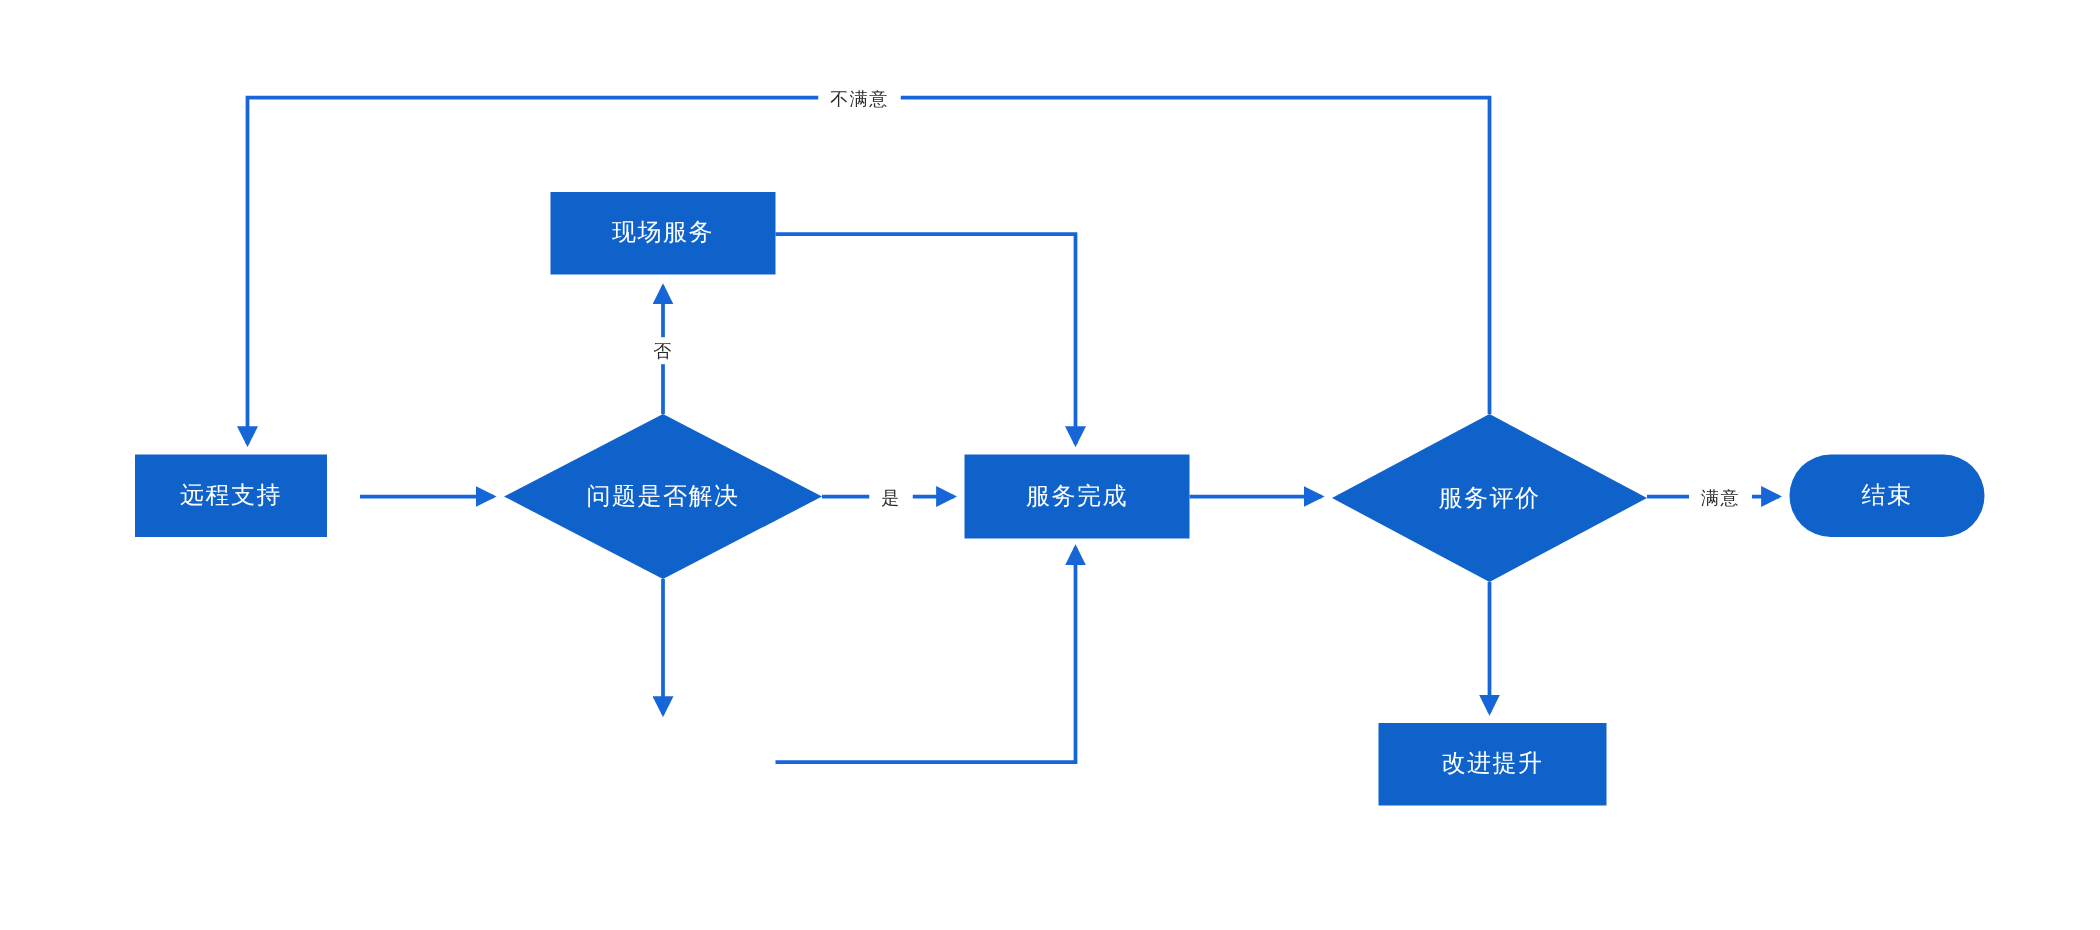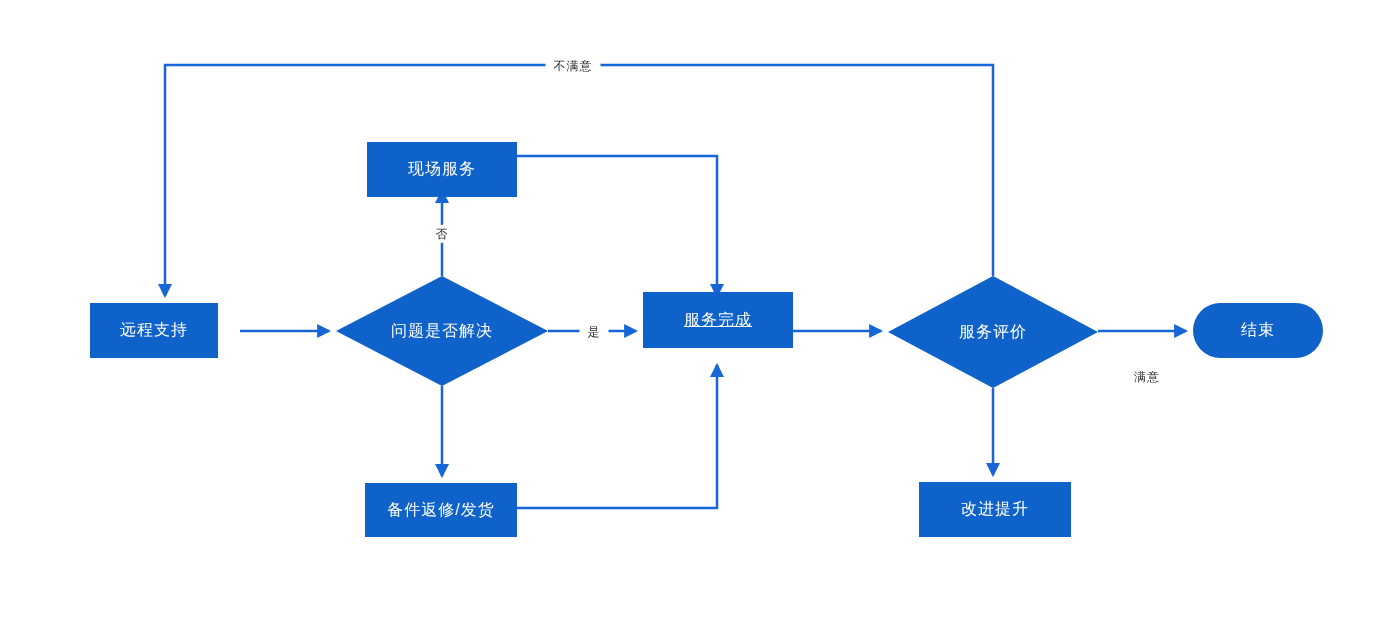--- a/index.html
+++ b/index.html
@@ -75,49 +75,46 @@
       <path d="M1098,331 H1186" marker-end="url(#arrow)"></path>
       <path d="M993,388 V475" marker-end="url(#arrow)"></path>
       <path d="M993,276 V65 H165 V296" marker-end="url(#arrow)"></path>
     </g>
   </svg>
 
   <div class="node rect" style="left:90px; top:303px; width:128px; height:55px;">
     <span>远程支持</span>
   </div>
 
-  <div class="node rect" style="left:367px; top:128px; width:150px; height:55px;margin-top:14px;">
+  <div class="node rect" style="left:367px; top:128px; width:150px; height:55px;">
     <span>现场服务</span>
   </div>
 
   <div class="node diamond" style="left:336px; top:276px; width:212px; height:110px;">
     <span>问题是否解决</span>
   </div>
 
-  <div class="node rect" style="left:643px; top:292px; width:150px; height:56px;text-decoration:underline;">
+  <div class="node rect" style="left:643px; top:303px; width:150px; height:56px;">
     <span>服务完成</span>
   </div>
 
-  <div class="node rect" style="left:365px; top:483px; width:152px; height:54px;">
-    <span>备件返修/发货</span>
-  </div>
 
   <div class="node diamond" style="left:888px; top:276px; width:210px; height:112px;">
     <span>服务评价</span>
   </div>
 
   <div class="node rect" style="left:919px; top:482px; width:152px; height:55px;">
     <span>改进提升</span>
   </div>
 
   <div class="node pill" style="left:1193px; top:303px; width:130px; height:55px;font-family:Liberation Mono, monospace;">
     <span>结束</span>
   </div>
 
   <div class="edge-label" style="left:573px; top:66px;">不满意</div>
 
   <div class="edge-label" style="left:442px; top:234px;">否</div>
 
   <div class="edge-label" style="left:594px; top:332px;">是</div>
 
-  <div class="edge-label" style="left:1147px; top:332px;margin-top:45px;">满意</div>
+  <div class="edge-label" style="left:1147px; top:332px;">满意</div>
 
 </div>
 
 </body></html>

